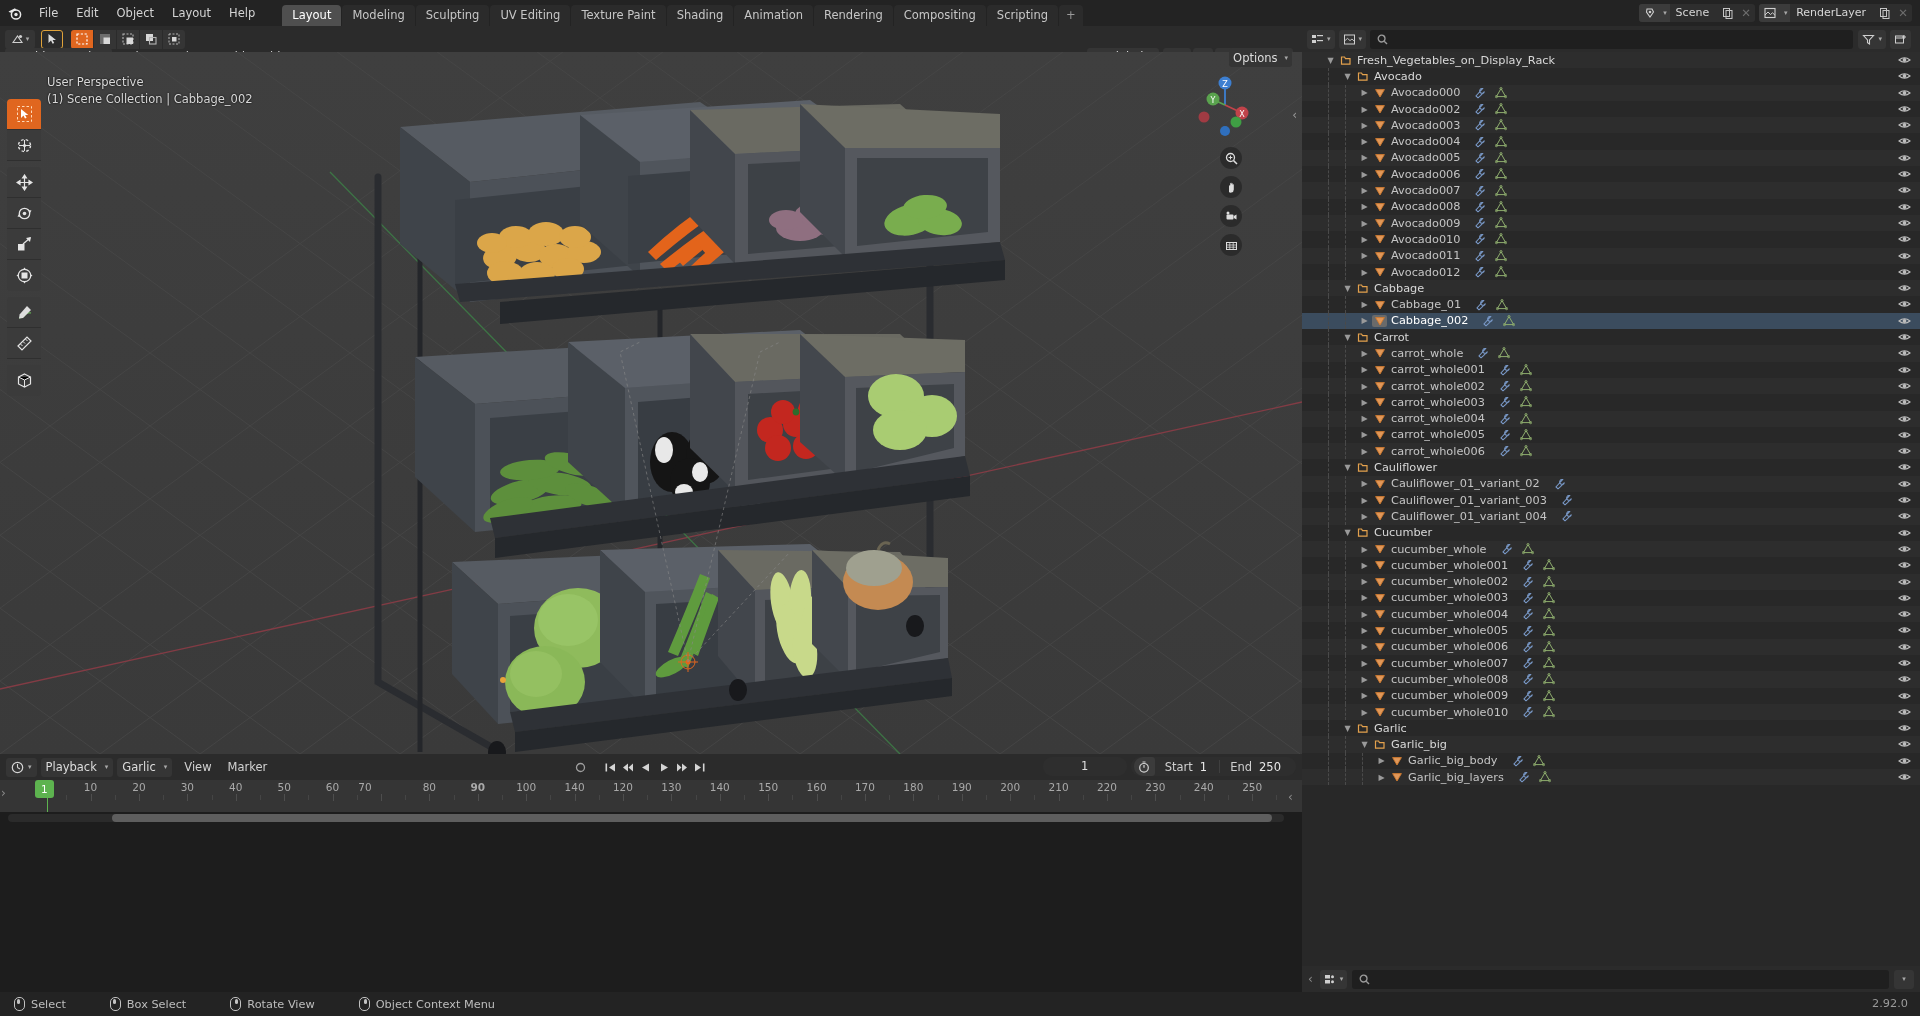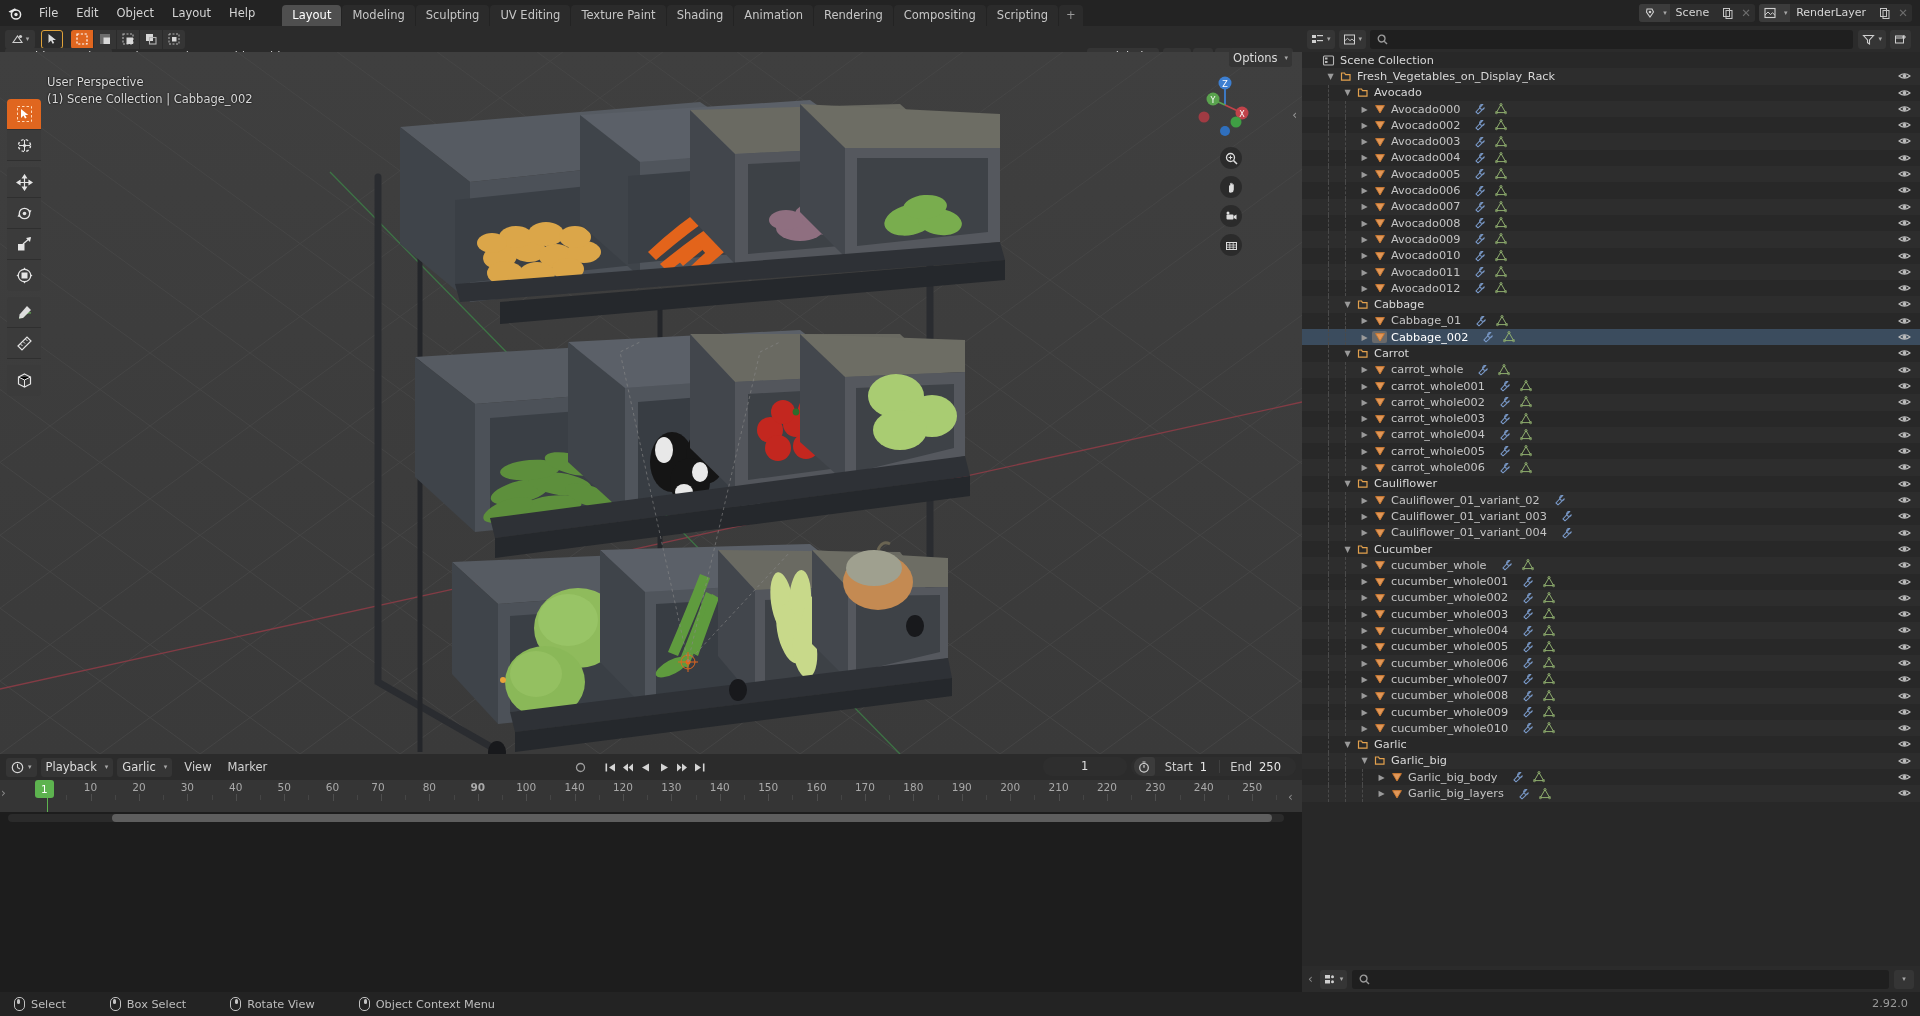--- a/index.html
+++ b/index.html
@@ -855,21 +855,21 @@
         <div class="tl-major" style="left: 1203.76px;"></div>
         <div class="tl-minor" style="left: 1227.96px;"></div>
         <div class="tl-major" style="left: 1252.16px;"></div>
         <div class="tl-minor" style="left: 1276.36px;"></div>
         <div class="tl-tick" style="left: 90.56px;">10</div>
         <div class="tl-tick" style="left: 138.96px;">20</div>
         <div class="tl-tick" style="left: 187.36px;">30</div>
         <div class="tl-tick" style="left: 235.76px;">40</div>
         <div class="tl-tick" style="left: 284.16px;">50</div>
         <div class="tl-tick" style="left: 332.56px;">60</div>
-        <div class="tl-tick" style="left: 378px;">70</div>
+        <div class="tl-tick" style="left: 365px;">70</div>
         <div class="tl-tick" style="left: 429.36px;">80</div>
         <div class="tl-tick" style="left: 477.76px; font-weight: bold;">90</div>
         <div class="tl-tick" style="left: 526.16px;">100</div>
         <div class="tl-tick" style="left: 574.56px;">140</div>
         <div class="tl-tick" style="left: 622.96px;">120</div>
         <div class="tl-tick" style="left: 671.36px;">130</div>
         <div class="tl-tick" style="left: 719.76px;">140</div>
         <div class="tl-tick" style="left: 768.16px;">150</div>
         <div class="tl-tick" style="left: 816.56px;">160</div>
         <div class="tl-tick" style="left: 864.96px;">170</div>
@@ -925,32 +925,20 @@
       </div>
       <div class="ol-hbtn">
         <svg width="13" height="13" viewBox="0 0 13 13">
             <rect x="1.5" y="3" width="8" height="7" fill="none" stroke="#cfcfcf" stroke-width="1"></rect>
             <path d="M1.5 5 L9.5 5" stroke="#cfcfcf" stroke-width="1"></path>
             <path d="M10 2 L10 6 M8 4 L12 4" stroke="#cfcfcf" stroke-width="1.1"></path>
           </svg>
       </div>
     </div>
     <div class="ol-rows" id="olrows">
-        <div class="ol-row coll">
-          <div style="width: 6px; flex-shrink: 0;"></div>
-          <div class="disc"></div>
-          <span style="width: 15px; display: flex; align-items: center; justify-content: center; margin-left: 2px;">
-            <svg width="13" height="13" viewBox="0 0 13 13">
-              <rect x="1.5" y="2" width="10" height="9" rx="1" fill="none" stroke="#b8b8b8" stroke-width="1.1"></rect>
-              <rect x="3" y="3.5" width="2.5" height="2" fill="#b8b8b8"></rect>
-              <rect x="3" y="7" width="2.5" height="2" fill="#b8b8b8"></rect>
-            </svg>
-          </span>
-          <span class="nm">Scene Collection</span>
-        </div>
         <div class="ol-row coll alt">
           <div style="width: 23px; flex-shrink: 0;"></div>
           <div class="disc">▼</div>
           <span style="width: 15px; display: flex; align-items: center; justify-content: center; margin-left: 2px;">
             <svg width="13" height="13" viewBox="0 0 13 13">
               <path d="M2.5 3 L5.5 3 L6.5 4.6 L11 4.6 L11 10.2 L2.5 10.2 Z" fill="none" stroke="#e3a14d" stroke-width="1.2"></path>
             </svg>
           </span>
           <span class="nm">Fresh_Vegetables_on_Display_Rack</span>
           <span class="eyecell">

